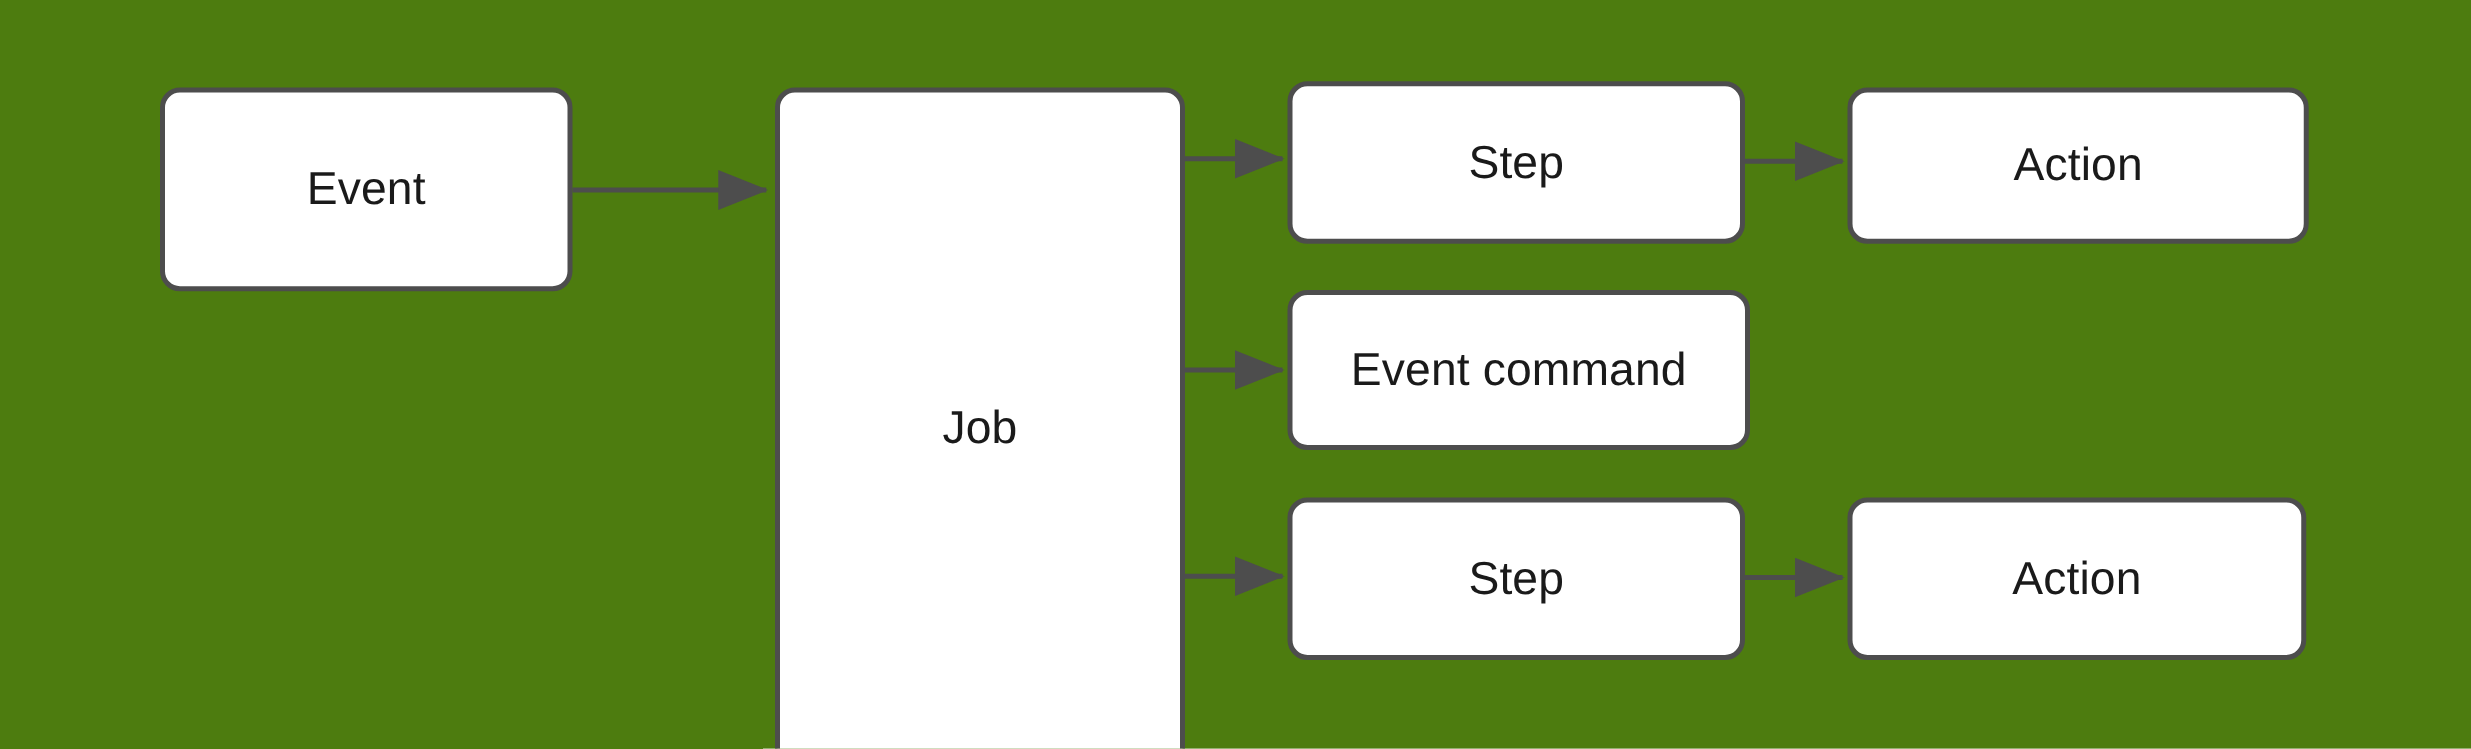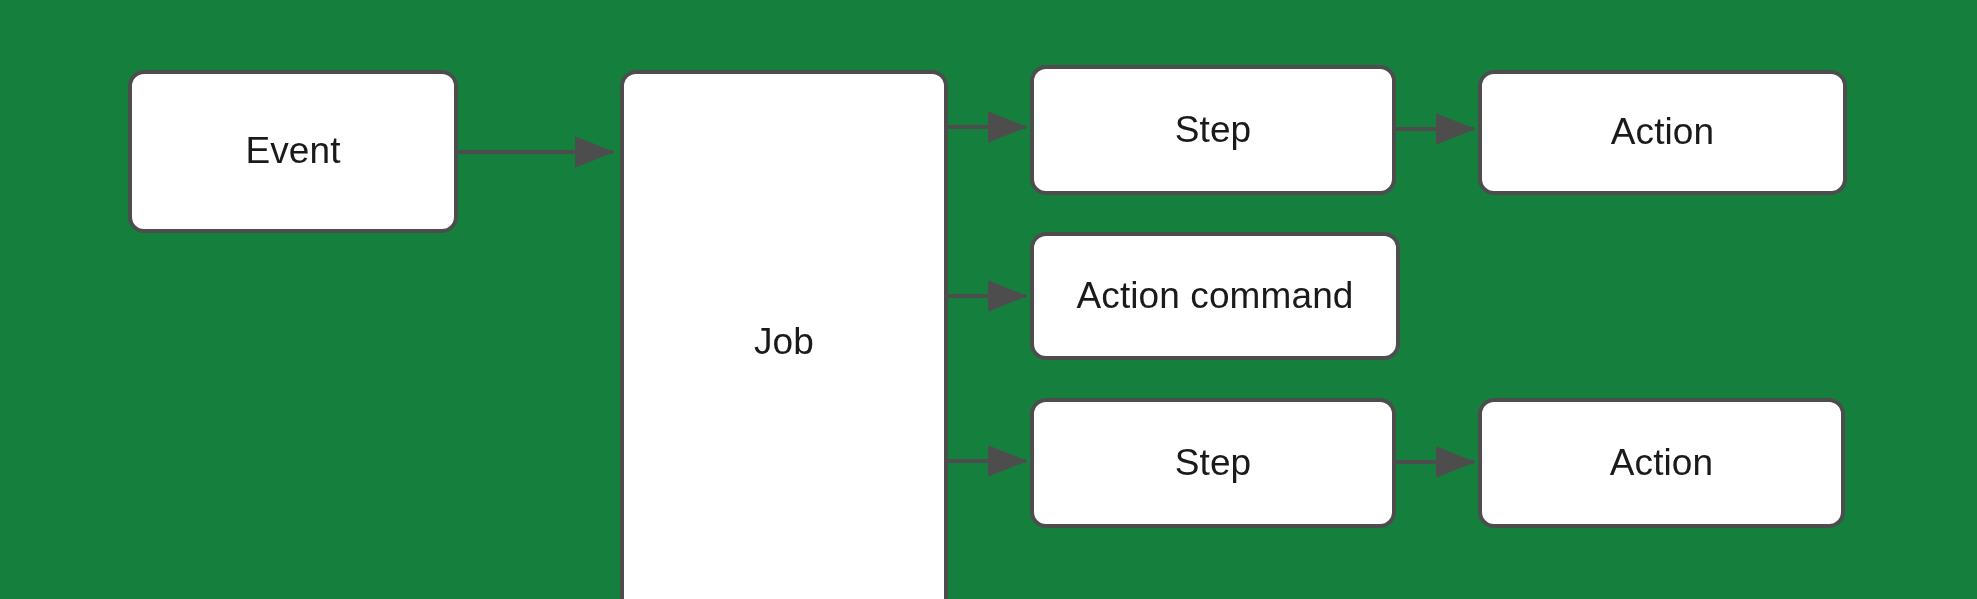--- a/index.html
+++ b/index.html
@@ -8,21 +8,21 @@
     padding: 0;
     background: #ffffff;
   }
   body {
     font-family: "Liberation Sans", "DejaVu Sans", sans-serif;
   }
   #diagram-canvas {
     position: relative;
     width: 1977px;
     height: 599px;
-    background: #15803d;
+    background: #4d7c0f;
     overflow: hidden;
   }
   #edge-layer {
     position: absolute;
     left: 0;
     top: 0;
     width: 1977px;
     height: 599px;
     pointer-events: none;
   }
@@ -92,21 +92,21 @@
 
   <div class="node" id="node-step-top">
     <span class="node-label">Step</span>
   </div>
 
   <div class="node" id="node-action-top">
     <span class="node-label">Action</span>
   </div>
 
   <div class="node" id="node-shell">
-    <span class="node-label">Action command</span>
+    <span class="node-label">Event command</span>
   </div>
 
   <div class="node" id="node-step-bottom">
     <span class="node-label">Step</span>
   </div>
 
   <div class="node" id="node-action-bottom">
     <span class="node-label">Action</span>
   </div>
 

